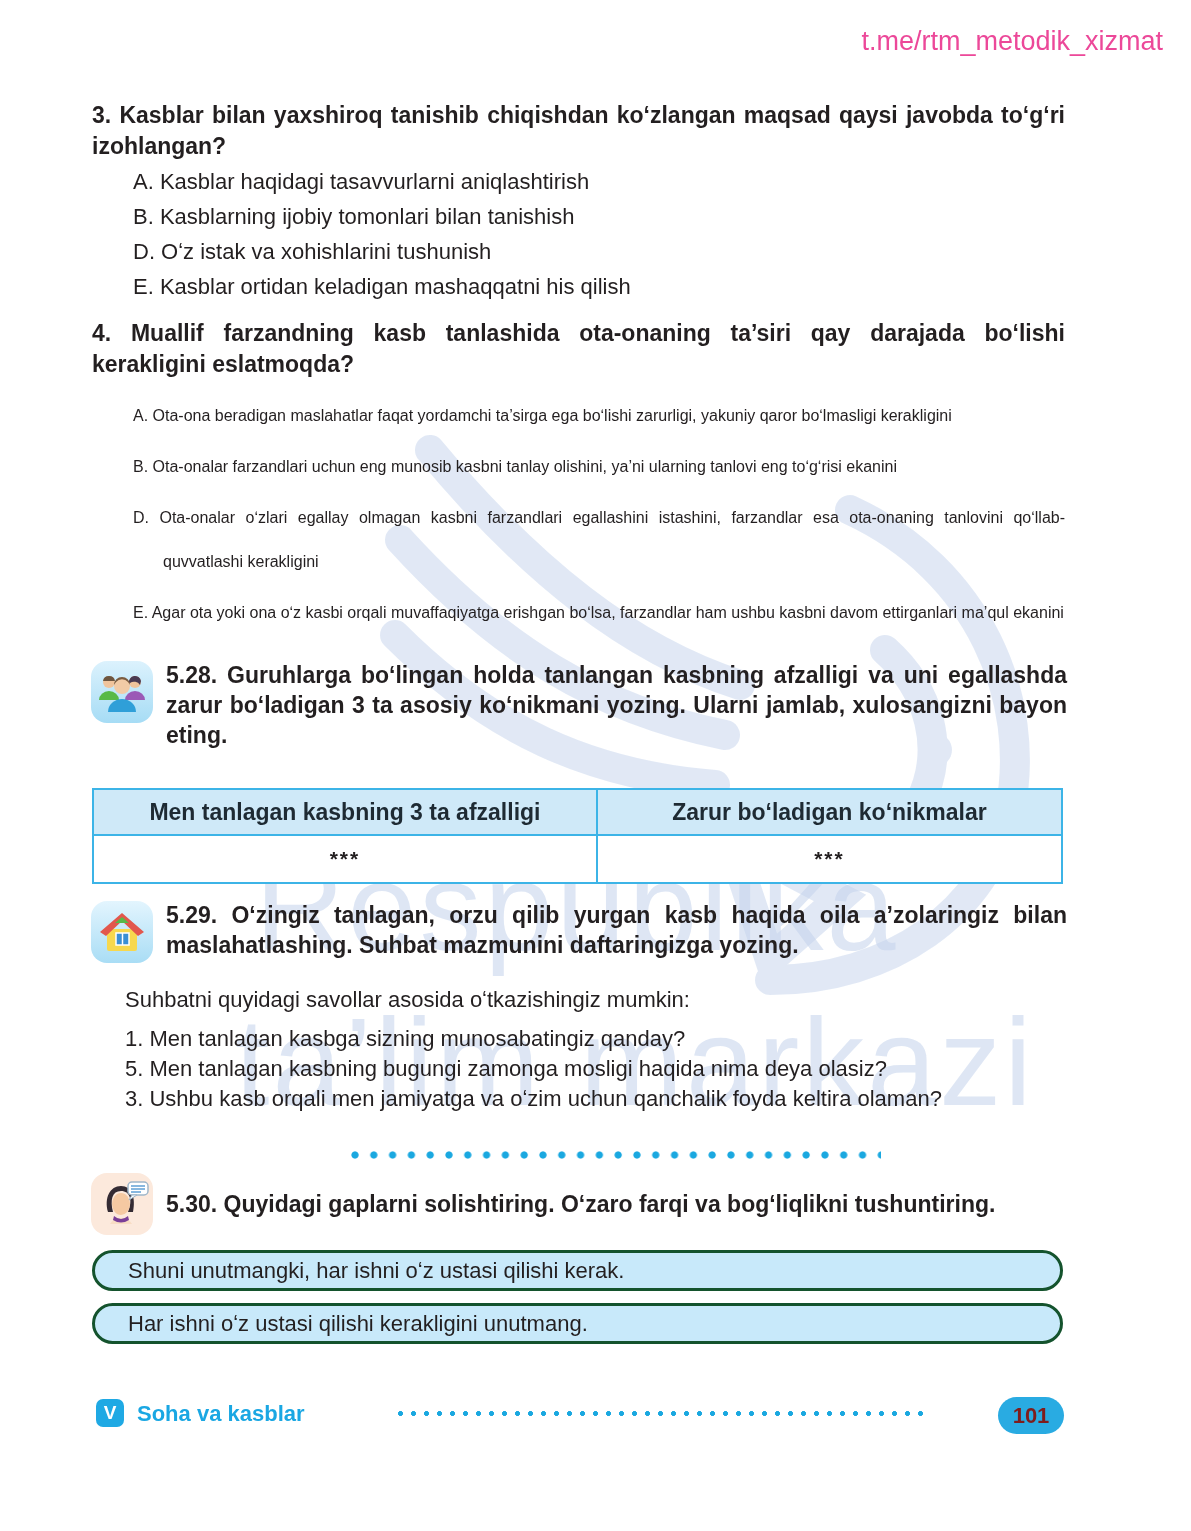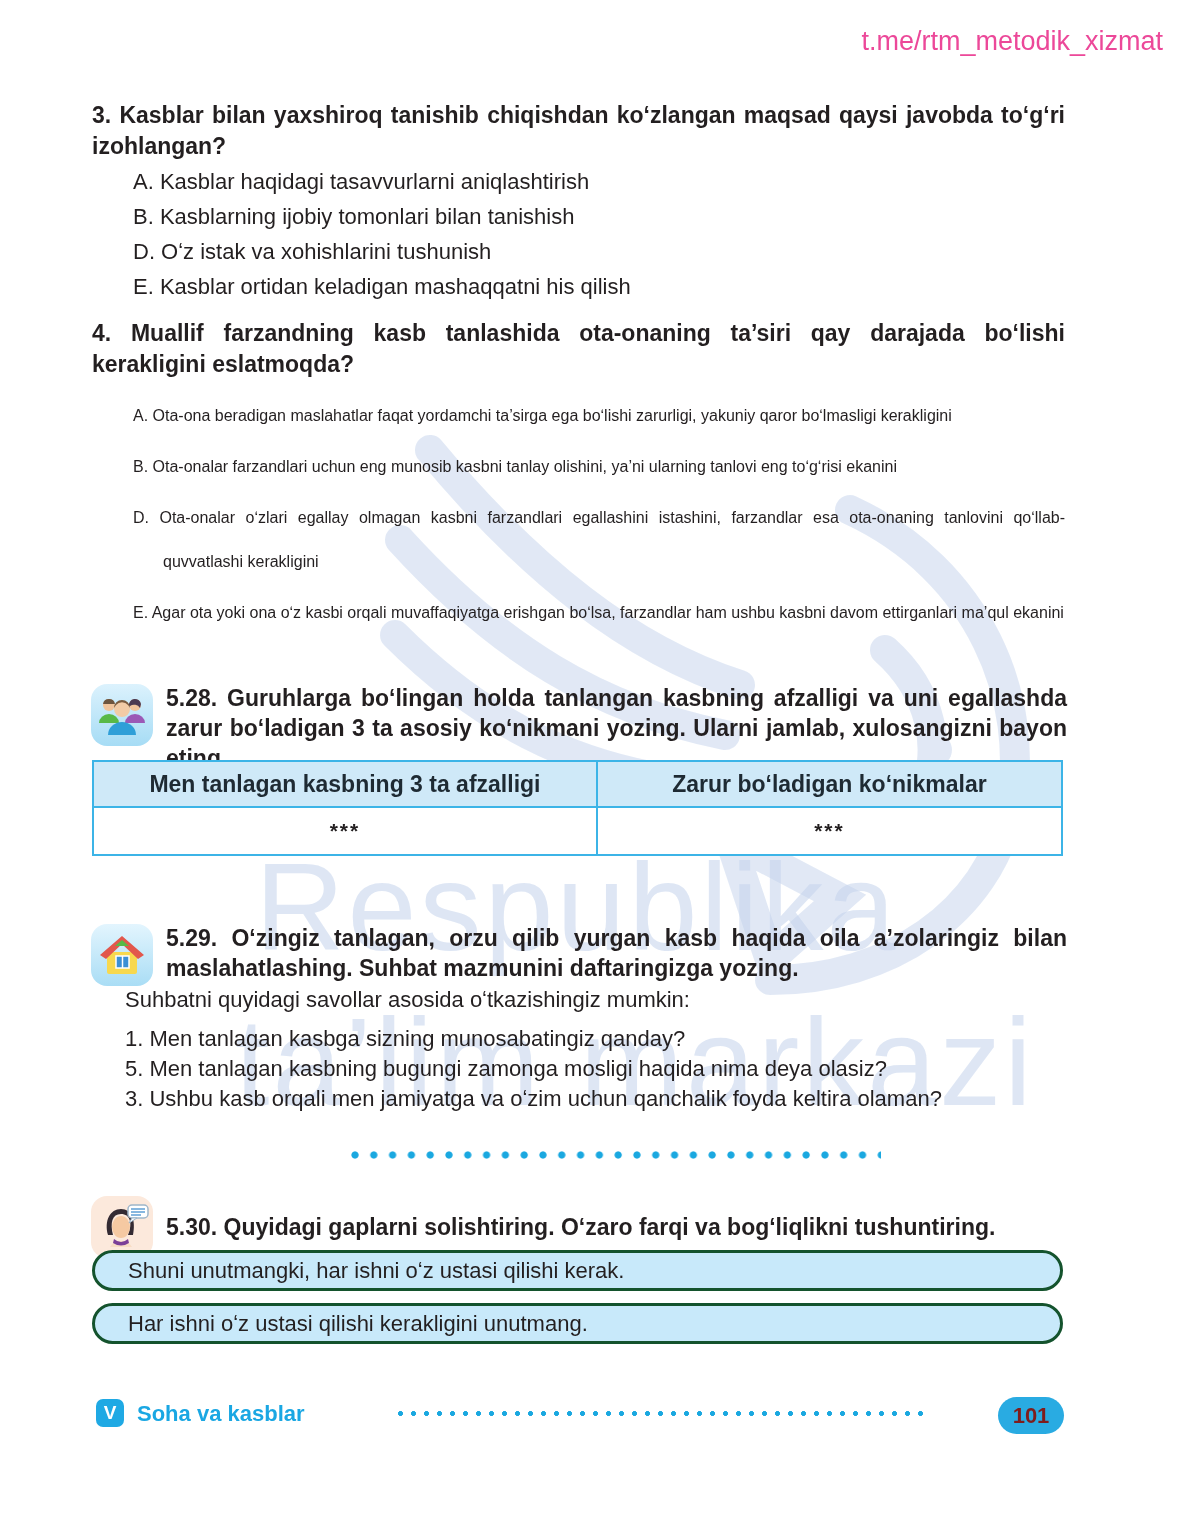--- a/index.html
+++ b/index.html
@@ -21,27 +21,27 @@
     font-size:27px; color:#ec4899; text-decoration:none; font-weight:400;
   }
   
   .block { position:absolute; left:92px; width:973px; z-index:1; }
   .q-title { font-weight:bold; font-size:23px; line-height:31px; text-align:justify; }
   .opts { margin-top:2px; }
   .opt  { font-size:22px; line-height:35px; padding-left:71px; text-indent:-30px; }
   .opt-j{ font-size:16px; line-height:44px; padding-left:71px; text-indent:-30px;
           text-align:justify; margin-bottom:7px; }
   
-  .ex-row { position:absolute; left:90px; width:977px; z-index:1; display:flex; gap:12px; align-items:flex-start;margin-top:23px; }
+  .ex-row { position:absolute; left:90px; width:977px; z-index:1; display:flex; gap:12px; align-items:flex-start; }
   .ex-row.center { align-items:center; }
   .ex-icon { width:64px; height:64px; flex:0 0 64px; }
   .ex-text { font-weight:bold; font-size:23px; line-height:30px; text-align:justify; }
   .ex-text.nojust { text-align:left; }
   
-  .tbl { position:absolute; left:92px; top:760px; width:971px; z-index:1;
+  .tbl { position:absolute; left:92px; top:788px; width:971px; z-index:1;
          border-collapse:collapse; background:#ffffff; }
   .tbl th { background:#cfe9f8; border:2px solid #3cb4e7; font-size:23px; font-weight:bold;
             height:42px; color:#1e2a33; }
   .tbl td { background:#ffffff; border:2px solid #3cb4e7; text-align:center;
             font-size:21px; height:44px; letter-spacing:2px; font-weight:bold; }
   
   .dialog { position:absolute; left:125px; top:985px; width:945px; z-index:1; font-size:22px; }
   .dialog .intro { line-height:30px; margin-bottom:9px; }
   .dialog .item  { line-height:30px; }
   

